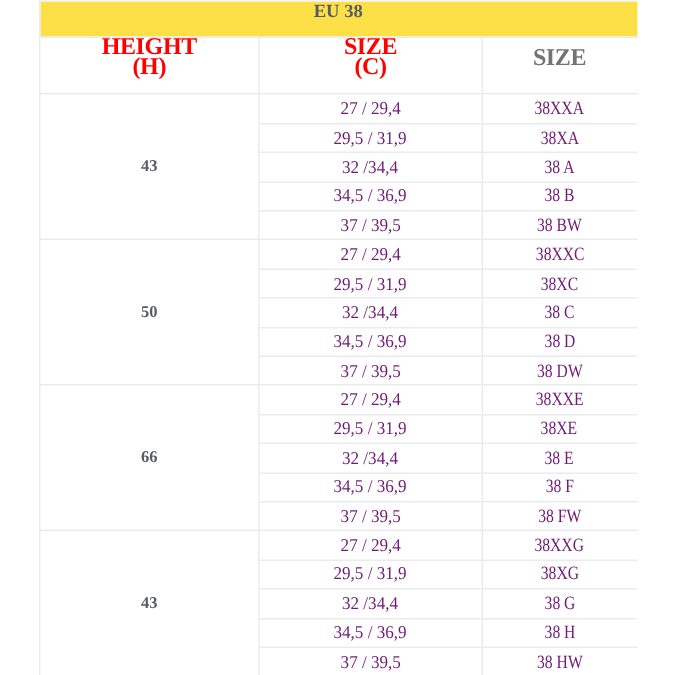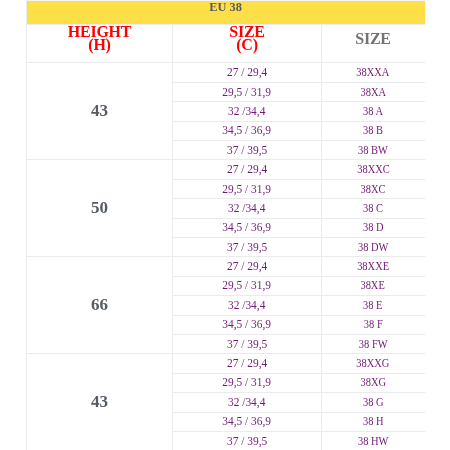--- a/index.html
+++ b/index.html
@@ -8,21 +8,21 @@
   table{border-collapse:collapse;width:398px;table-layout:fixed;}
   col.c1{width:146px;} col.c2{width:149px;} col.c3{width:103px;}
   td,th{border:1px solid #e9ebef;padding:0;text-align:center;vertical-align:middle;}
   tr>*:last-child{border-right-color:transparent;}
   tr:first-child>*{border-top-color:#f4f4f5;}
   .title-cell{background:#fde047;height:23.3px;font-weight:bold;font-size:12.4px;color:#565b66;vertical-align:top;line-height:13px;}
   .hdr{height:37.2px;font-weight:bold;font-size:16px;line-height:13px;vertical-align:top;padding-top:0px;letter-spacing:-0.25px;}
   .hdr-red{color:#ff0000;}
   .hdr-dark{color:#737373;}
   .hdr-dark span{display:inline-block;margin-top:6.5px;}
-  td.grp{font-weight:bold;font-size:17px;color:#565b66;}
+  td.grp{font-weight:bold;font-size:11px;color:#565b66;}
   td.val{height:18.4px;font-size:12px;color:#701a75;}
   td.val span{display:inline-block;}
   td.calf span{transform:scaleX(0.95);}
   td.size span{font-size:12.5px;transform:scaleX(0.835);}
 </style>
 </head>
 <body>
 
 <div class="wrap">
 <table>

